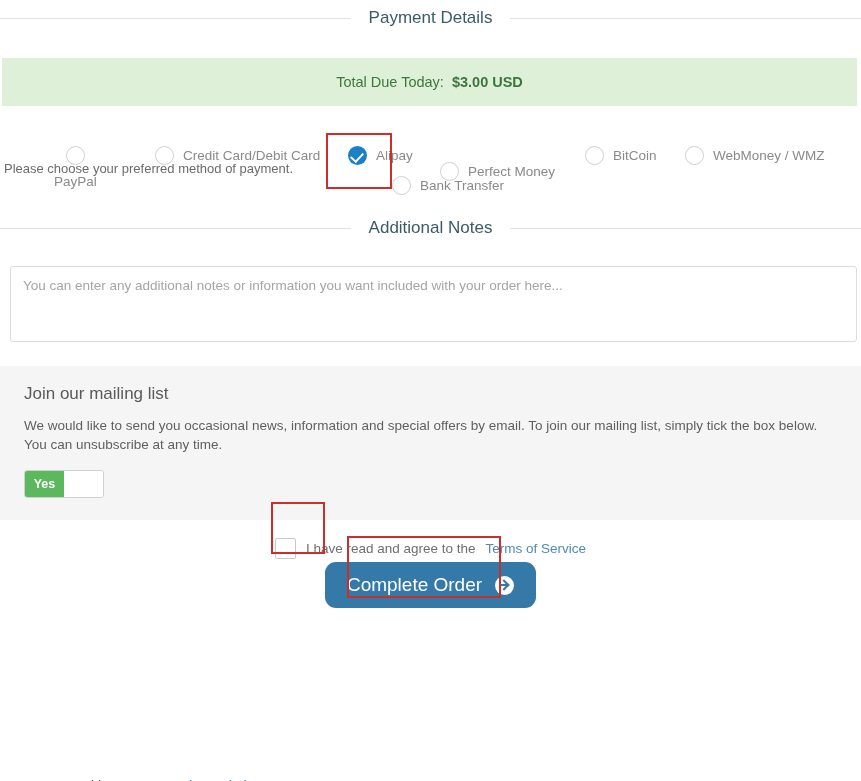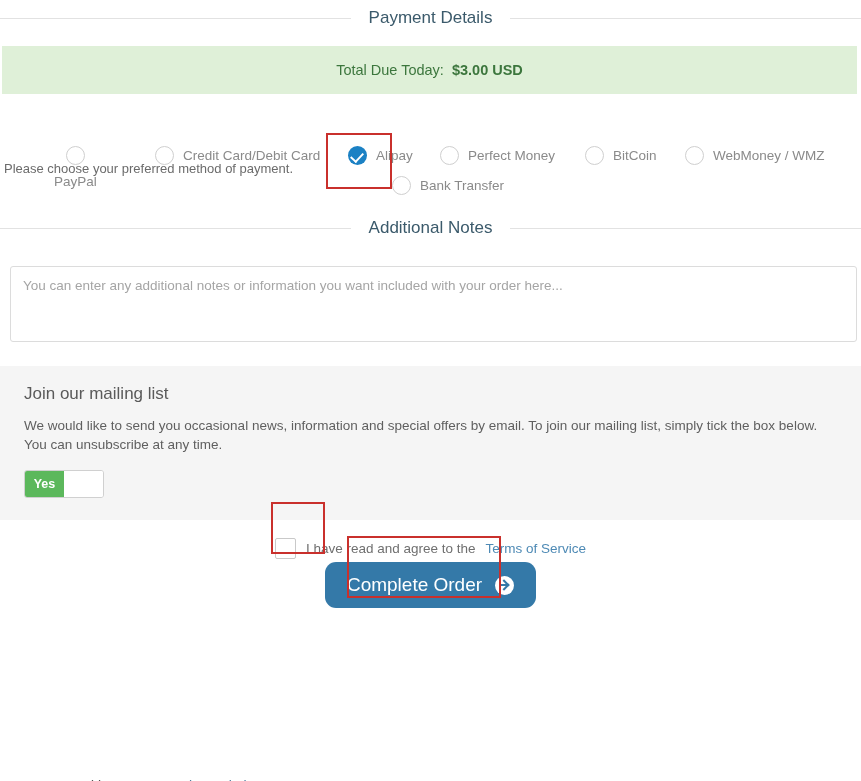--- a/index.html
+++ b/index.html
@@ -252,40 +252,40 @@
 <body>
 
 <div class="page">
 
   <div class="section-head" style="position:absolute; left:0; top:8px; width:861px;">
     <span class="rule"></span>
     <span class="htext">Payment Details</span>
     <span class="rule"></span>
   </div>
 
-  <div class="total-banner" style="position:absolute; left:2px; top:46px; width:855px;">
+  <div class="total-banner" style="position:absolute; left:2px; top:58px; width:855px;">
     <span>Total Due Today:</span><span class="amt">$3.00 USD</span>
   </div>
 
   <div class="choose-label" style="position:absolute; left:0; top:120px;margin-top:41px;">Please choose your preferred method of payment.</div>
 
   <div style="position:absolute; left:0; top:146px; width:861px; height:62px;">
     <div class="method" style="left:54px; top:0;flex-direction:column;">
       <span class="radio"></span>
       <span>PayPal</span>
     </div>
     <div class="method" style="left:155px; top:0;">
       <span class="radio"></span>
       <span>Credit Card/Debit Card</span>
     </div>
     <div class="method" style="left:348px; top:0;">
       <span class="radio checked"></span>
       <span>Alipay</span>
     </div>
-    <div class="method" style="left:440px; top:0;">
+    <div class="method" style="left:440px; top:16px;">
       <span class="radio"></span>
       <span>Perfect Money</span>
     </div>
     <div class="method" style="left:585px; top:0;">
       <span class="radio"></span>
       <span>BitCoin</span>
     </div>
     <div class="method" style="left:685px; top:0;">
       <span class="radio"></span>
       <span>WebMoney / WMZ</span>

